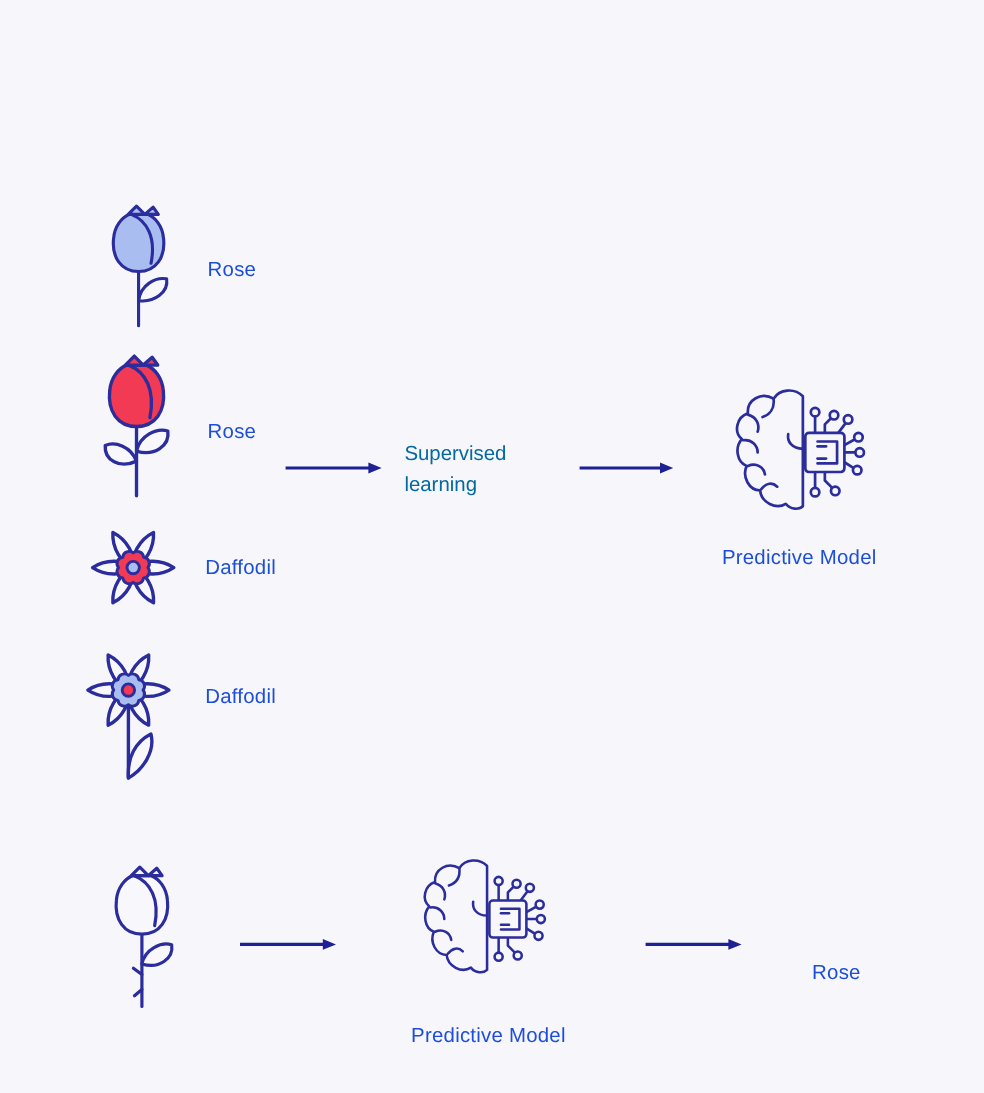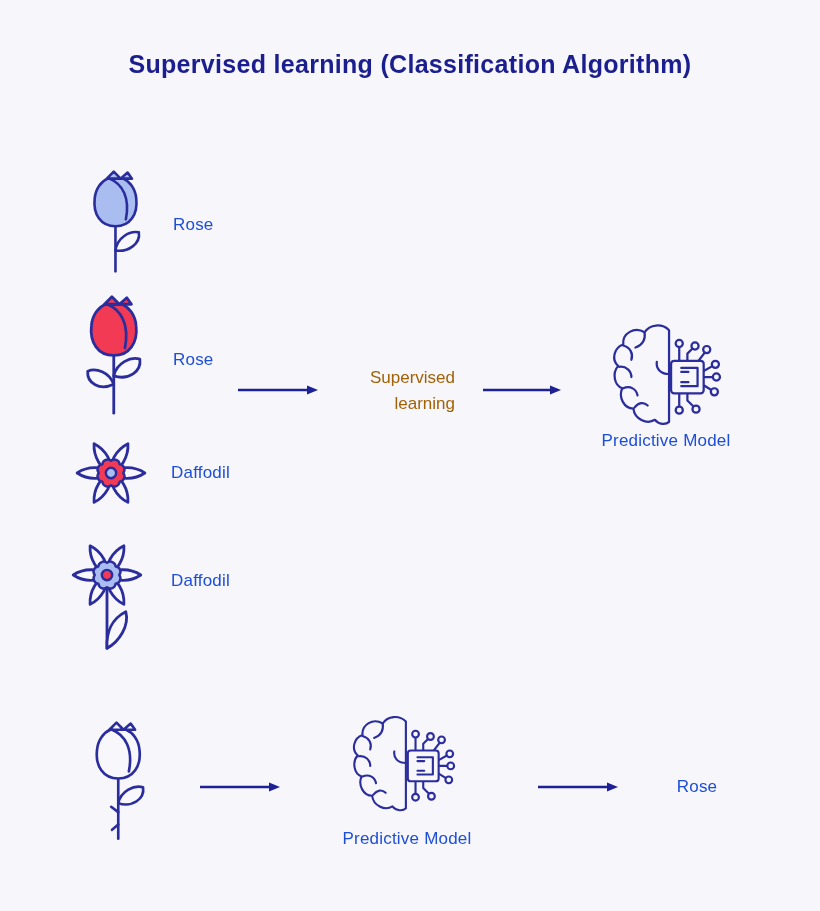--- a/index.html
+++ b/index.html
@@ -1,22 +1,22 @@
 <!DOCTYPE html>
 <html><head>
 <meta charset="utf-8">
 <style>
   html,body{margin:0;padding:0;background:#f6f6fb;font-family:"Liberation Sans",sans-serif;}
   .canvas{position:relative;width:820px;height:911px;background:#f6f6fb;overflow:hidden;}
   .title{position:absolute;left:0;right:0;top:50px;text-align:center;
          font-size:25px;font-weight:600;letter-spacing:.3px;color:#1b1e8e;}
   .lbl{position:absolute;font-size:17px;font-weight:500;color:#1d4ed8;letter-spacing:.2px;}
-  .lbl.center{text-align:center;}
-  .proc{position:absolute;left:337px;top:365px;width:118px;text-align:right;
-        font-size:17px;font-weight:500;color:#a16207;line-height:26px;}
+  .lbl.center{text-align:center;margin-top:24px;}
+  .proc{position:absolute;left:337px;top:365px;width:118px;text-align:left;
+        font-size:17px;font-weight:500;color:#0369a1;line-height:26px;}
   svg.flower{position:absolute;stroke:#2b2d9c;stroke-width:3;fill:none;
              stroke-linecap:round;stroke-linejoin:round;overflow:visible;}
   svg.brainsvg{position:absolute;stroke:#2b2d9c;stroke-width:2.2;fill:none;
              stroke-linecap:round;stroke-linejoin:round;overflow:visible;}
   svg.arrow{position:absolute;height:12px;overflow:visible;}
   svg.arrow line{stroke:#1d2193;stroke-width:2.6;}
   svg.arrow polygon{fill:#1d2193;stroke:none;}
   .hiddefs{position:absolute;width:0;height:0;}
 </style>
 </head>
@@ -68,21 +68,20 @@
         <circle cx="95" cy="31" r="3.5" fill="#f6f6fb"></circle>
         <circle cx="103.5" cy="45.5" r="3.5" fill="#f6f6fb"></circle>
         <circle cx="104.5" cy="58" r="3.5" fill="#f6f6fb"></circle>
         <circle cx="102.5" cy="72.5" r="3.5" fill="#f6f6fb"></circle>
         <circle cx="68" cy="90.5" r="3.5" fill="#f6f6fb"></circle>
         <circle cx="84.5" cy="89.5" r="3.5" fill="#f6f6fb"></circle>
       </g>
     </defs>
   </svg>
 
-  <div class="title">Supervised learning (Classification Algorithm)</div>
 
   <svg class="flower" style="left:86px;top:162px;width:78px;height:113px" viewBox="0 0 90 130">
     <path d="M34,74 V126" fill="none"></path>
     <path d="M34,102 C36,87 50,79 61,81 C63,94 49,104 34,102 Z" fill="#f8f8fc"></path>
     <use href="#def-rosebud" x="4" y="8" fill="#a9bdf0"></use>
   </svg>
   <div class="lbl" style="left:173px;top:215px">Rose</div>
 
   <svg class="flower" style="left:82px;top:294px;width:84px;height:121px" viewBox="0 0 90 130">
     <path d="M34,66 V128" fill="none"></path>

